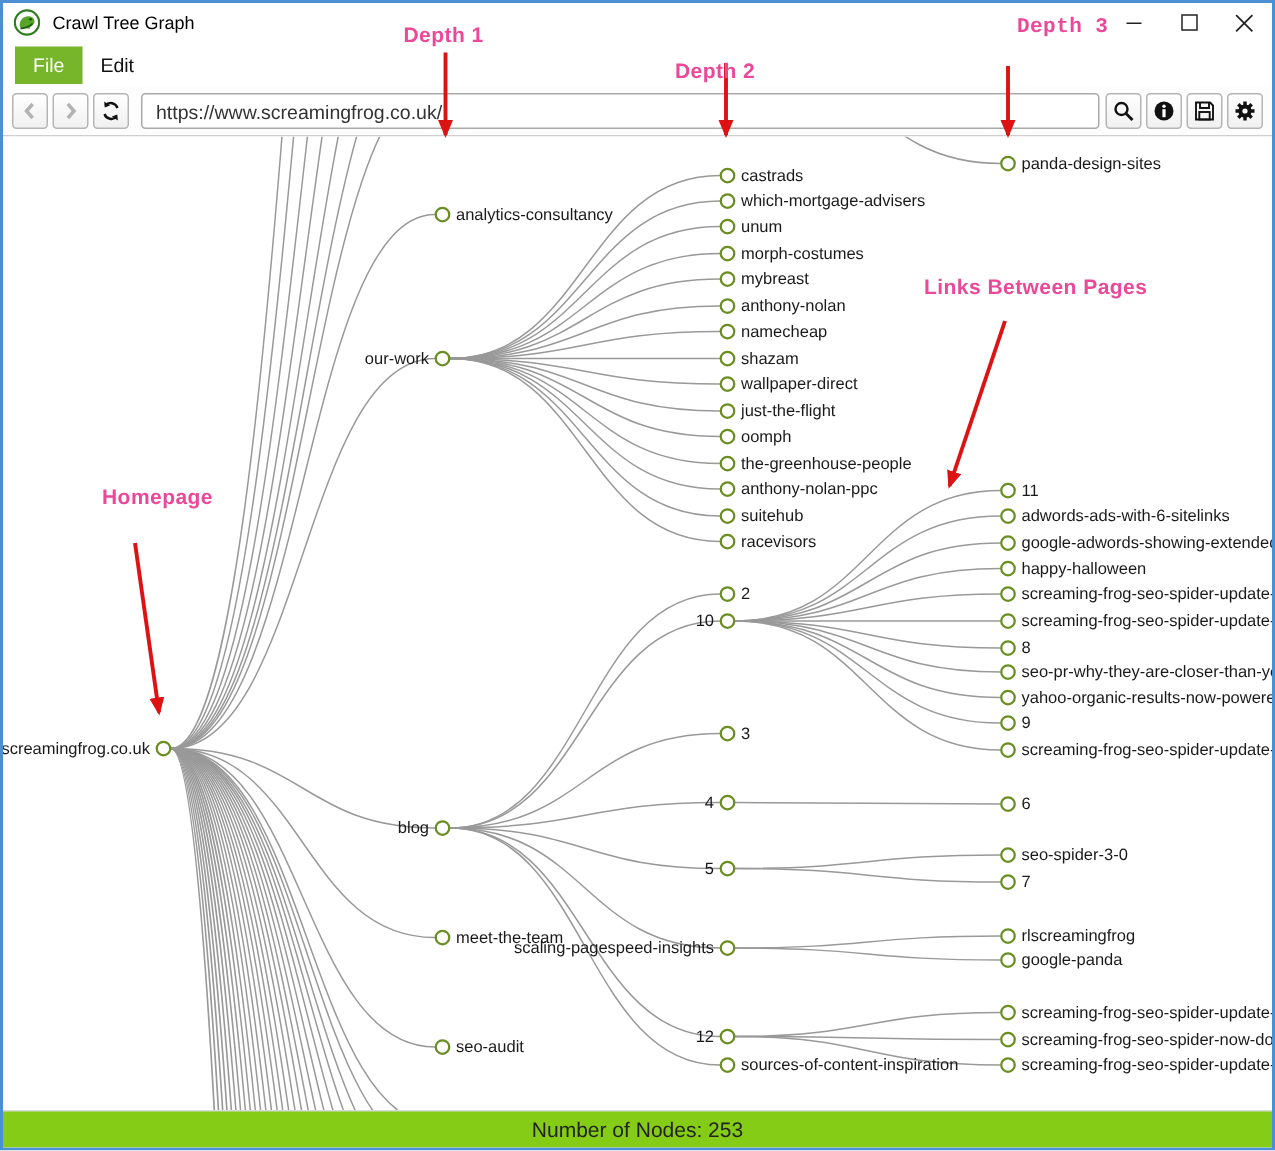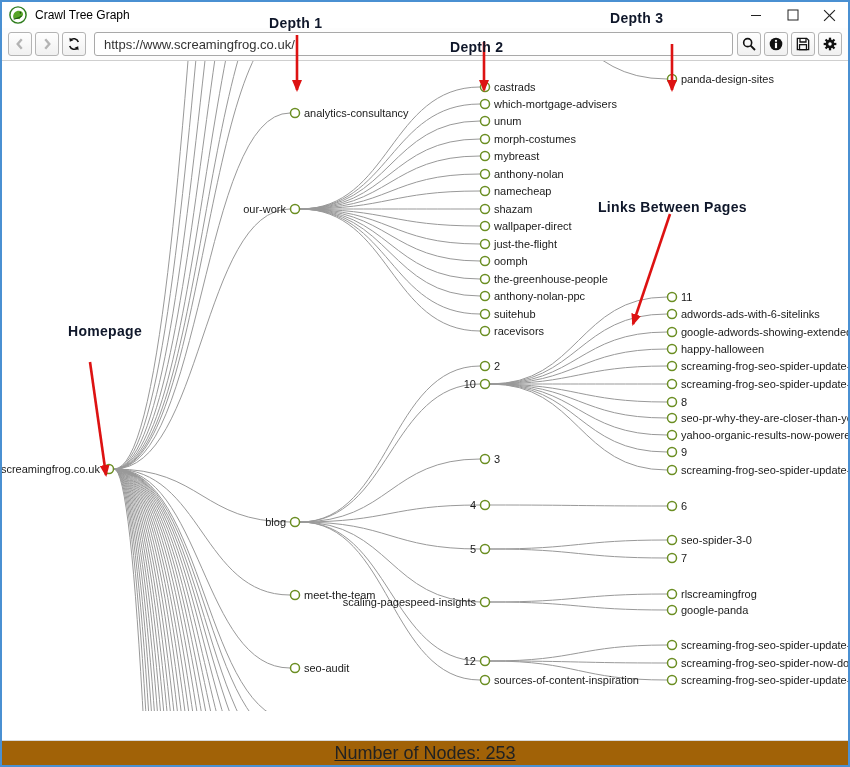--- a/index.html
+++ b/index.html
@@ -20,25 +20,25 @@
     border-bottom:1px solid #cfcfcf;}
   .tb-btn{width:24px;height:24px;box-sizing:border-box;border:1px solid #b4b4b4;border-radius:3px;
     background:linear-gradient(#ffffff,#f0f0f0);display:flex;align-items:center;justify-content:center;
     margin-right:3px;flex:0 0 auto;}
   .url-input{flex:1;height:24px;box-sizing:border-box;border:1px solid #a9a9a9;border-radius:3px;
     margin:0 4px 0 5px;padding:0 9px;font-size:13px;color:#333;font-family:"Liberation Sans",sans-serif;outline:none;}
   
   .canvas{flex:1;position:relative;background:#fff;overflow:hidden;}
   .canvas svg{display:block;}
   
-  .statusbar{flex:0 0 24px;background:#a16207;border-top:1px solid #d8d8d8;
-    display:flex;align-items:center;justify-content:center;font-size:18px;color:#222;text-decoration:underline;}
+  .statusbar{flex:0 0 24px;background:#84cc16;border-top:1px solid #d8d8d8;
+    display:flex;align-items:center;justify-content:center;font-size:14px;color:#222;}
   
   .overlay{position:absolute;inset:0;pointer-events:none;z-index:30;}
-  .annotation{position:absolute;color:#0f172a;font-weight:bold;font-size:14px;
+  .annotation{position:absolute;color:#ec4899;font-weight:bold;font-size:14px;
     white-space:nowrap;z-index:31;pointer-events:none;letter-spacing:.3px;}
 </style>
 </head>
 <body>
 
 <div class="window">
 
   <div class="titlebar">
     <svg class="app-icon" viewBox="0 0 20 20">
       <circle cx="10" cy="10" r="9" fill="#ffffff" stroke="#2f7d1e" stroke-width="1.6"></circle>
@@ -58,20 +58,24 @@
       </svg>
     </div>
     <div class="win-btn">
       <svg width="13" height="13" viewBox="0 0 12 12">
         <line x1="1" y1="1" x2="11" y2="11" stroke="#222" stroke-width="1.1"></line>
         <line x1="11" y1="1" x2="1" y2="11" stroke="#222" stroke-width="1.1"></line>
       </svg>
     </div>
   </div>
 
+  <div class="menubar">
+    <div class="menu-item active">File</div>
+    <div class="menu-item">Edit</div>
+  </div>
 
   <div class="toolbar">
     <div class="tb-btn">
       <svg width="14" height="14" viewBox="0 0 24 24">
         <polyline points="15,4 8,12 15,20" fill="none" stroke="#b3b3b3" stroke-width="4"></polyline>
       </svg>
     </div>
     <div class="tb-btn">
       <svg width="14" height="14" viewBox="0 0 24 24">
         <polyline points="9,4 16,12 9,20" fill="none" stroke="#b3b3b3" stroke-width="4"></polyline>
@@ -316,18 +320,18 @@
     </defs>
   <line x1="295" y1="33" x2="295" y2="88" stroke="#dd1212" stroke-width="2.6" marker-end="url(#red-arrowhead)"></line>
       <line x1="482" y1="40" x2="482" y2="88" stroke="#dd1212" stroke-width="2.6" marker-end="url(#red-arrowhead)"></line>
       <line x1="670" y1="42" x2="670" y2="88" stroke="#dd1212" stroke-width="2.6" marker-end="url(#red-arrowhead)"></line>
       <line x1="668" y1="212" x2="631" y2="322" stroke="#dd1212" stroke-width="2.6" marker-end="url(#red-arrowhead)"></line>
       <line x1="88" y1="360" x2="104" y2="473" stroke="#dd1212" stroke-width="2.6" marker-end="url(#red-arrowhead)"></line>
     </svg>
   <div id="annotation-labels">
       <div class="annotation" style="left: 267px; top: 13px;">Depth 1</div>
       <div class="annotation" style="left: 448px; top: 13px; margin-top: 24px;">Depth 2</div>
-      <div class="annotation" style="left: 608px; top: 8px;">Depth 3</div>
-      <div class="annotation" style="left: 596px; top: 181px; margin-top: 16px;">Links Between Pages</div>
+      <div class="annotation" style="left: 676px; top: 8px; font-family: Liberation Mono, monospace;">Depth 3</div>
+      <div class="annotation" style="left: 614px; top: 181px;">Links Between Pages</div>
       <div class="annotation" style="left: 20px; top: 321px; padding-left: 46px;">Homepage</div>
     </div>
 
 </div>
 
 </body></html>

